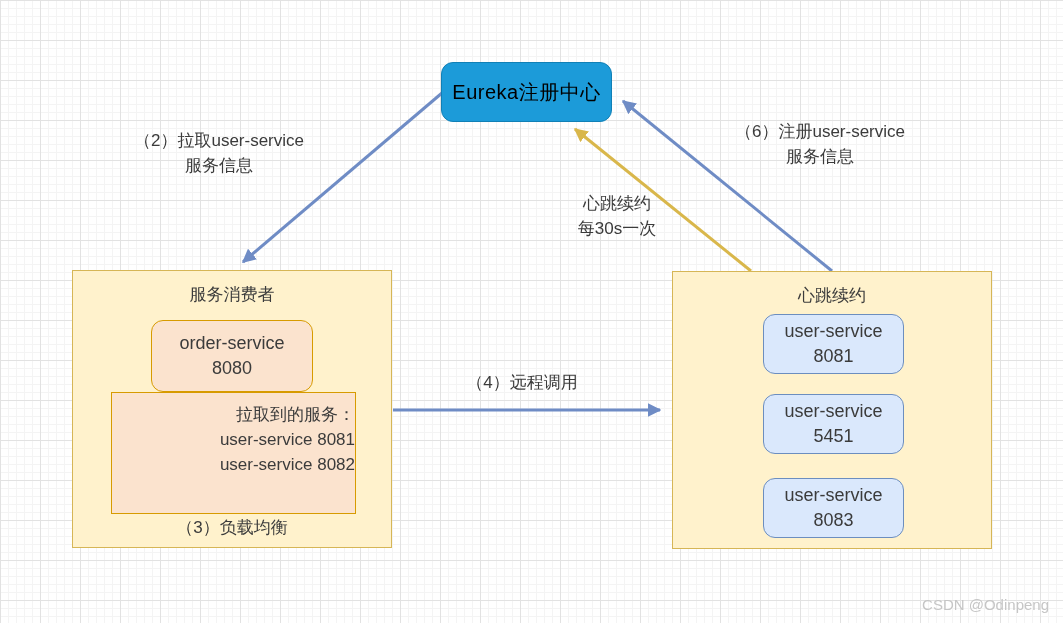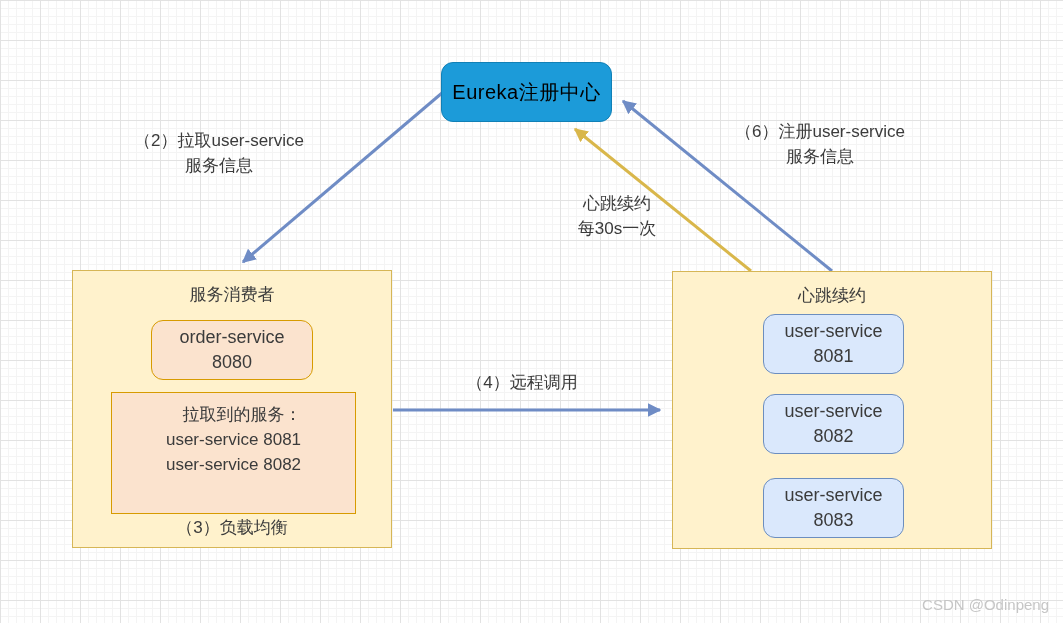--- a/index.html
+++ b/index.html
@@ -40,24 +40,24 @@
     position:absolute;left:0;top:12px;width:100%;
     text-align:center;font-size:17px;
   }
   .orange-node{
     position:absolute;
     background:#fbe3ce;border:1px solid #d79b00;
     box-sizing:border-box;
     display:flex;flex-direction:column;align-items:center;justify-content:center;
     font-size:18px;line-height:25px;text-align:center;
   }
-  .node-order{left:78px;top:49px;width:162px;height:60px;border-radius:12px;}
+  .node-order{left:78px;top:49px;width:162px;height:72px;border-radius:12px;}
   .node-pulled{
     left:38px;top:121px;width:245px;height:122px;border-radius:0;
-    align-items:center;justify-content:flex-start;
+    align-items:flex-end;justify-content:flex-start;
     font-size:17px;line-height:25px;text-align:left;
     padding:9px 0 0 0;
   }
   .pulled-title{padding-left:17px;}
   .pulled-item{}
   .blue-node{
     position:absolute;left:90px;width:141px;height:60px;
     background:#dae8fc;border:1px solid #6c8ebf;border-radius:12px;
     box-sizing:border-box;
     display:flex;flex-direction:column;align-items:center;justify-content:center;
@@ -141,21 +141,21 @@
   <div class="abs container-box container-provider">
     <div class="container-title">心跳续约</div>
 
     <div class="blue-node" style="top:42px;">
       <span>user-service</span>
       <span>8081</span>
     </div>
 
     <div class="blue-node" style="top:122px;">
       <span>user-service</span>
-      <span>8082</span>
+      <span>5451</span>
     </div>
 
     <div class="blue-node" style="top:206px;">
       <span>user-service</span>
       <span>8083</span>
     </div>
   </div>
 
   <div class="abs watermark">CSDN @Odinpeng</div>
 

